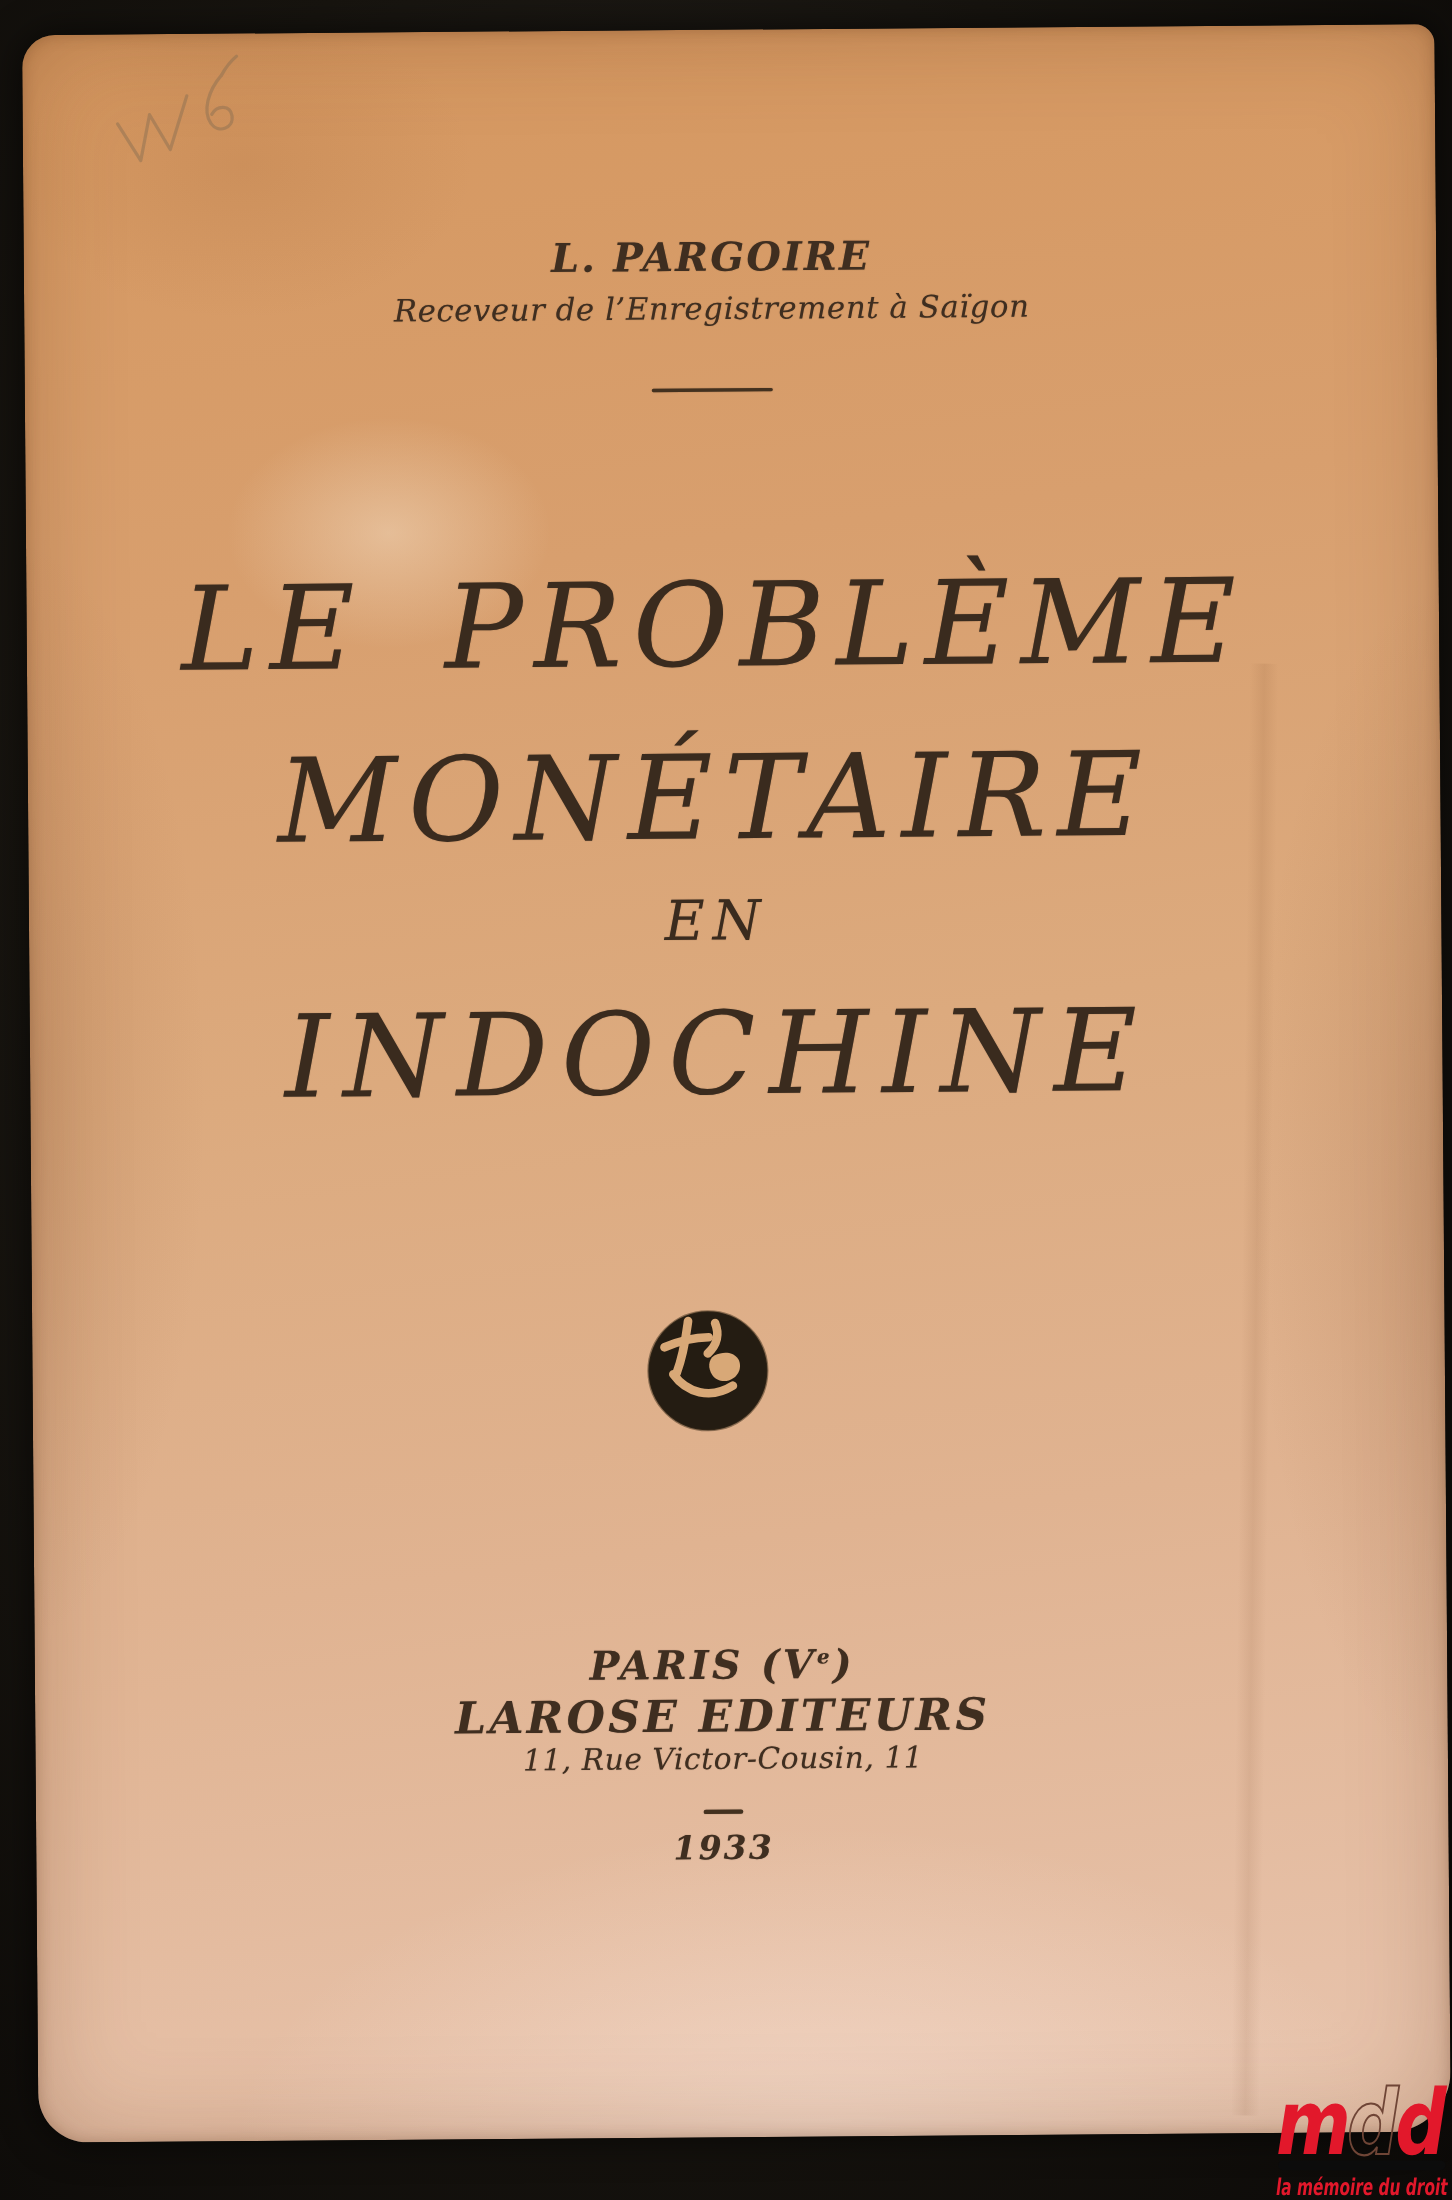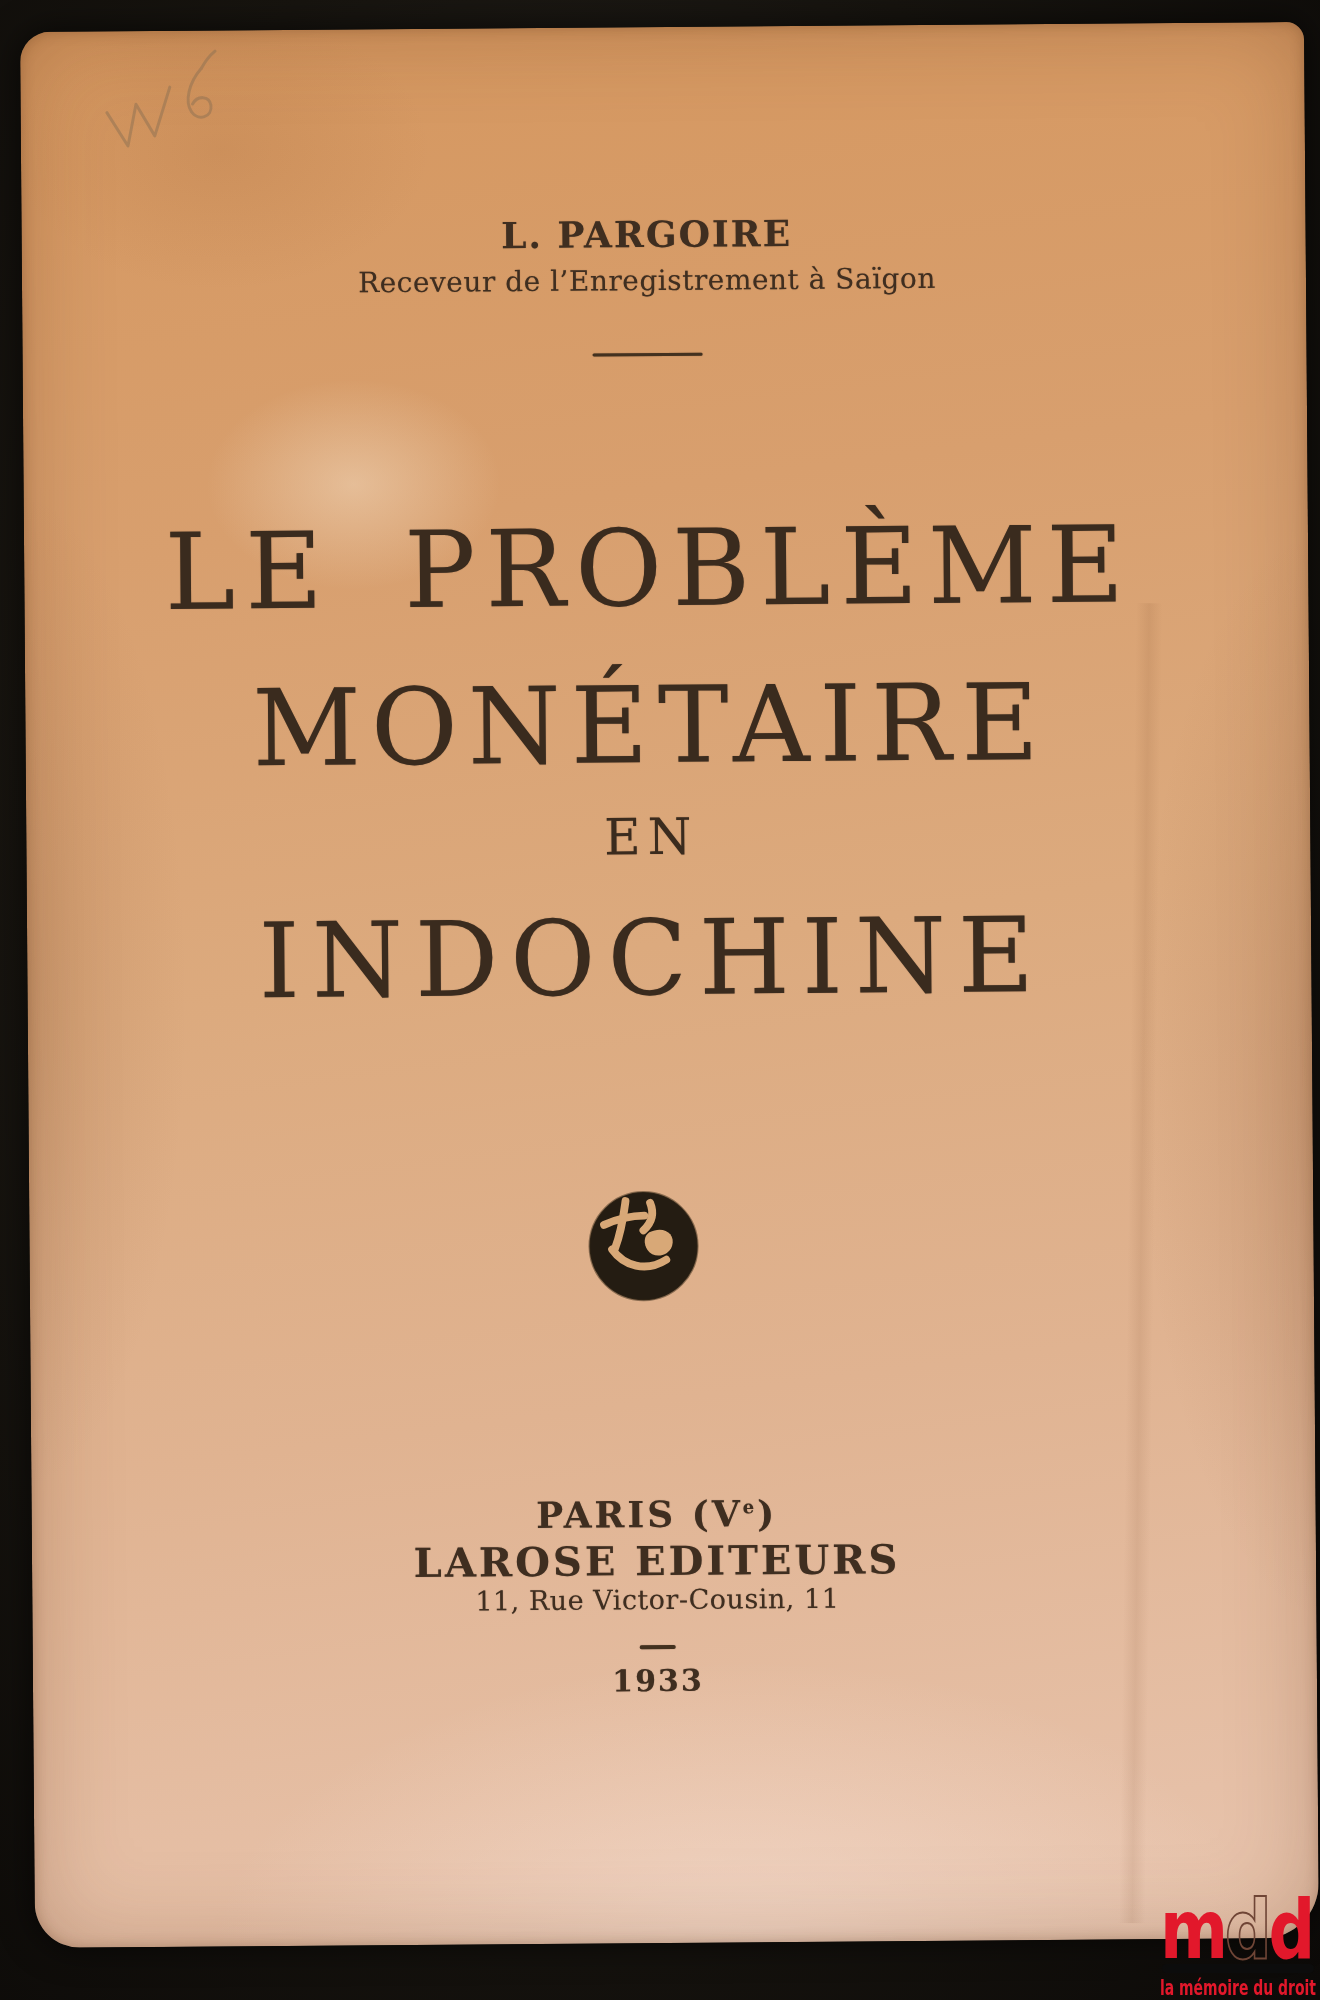--- a/index.html
+++ b/index.html
@@ -1,21 +1,21 @@
 <!DOCTYPE html>
 <html><head>
 <meta charset="utf-8">
 <style>
   html,body{margin:0;padding:0;}
   body{
     width:1320px;height:2000px;overflow:hidden;position:relative;
     background:radial-gradient(ellipse at 45% 40%, #282420 0%, #17140f 55%, #0c0a08 100%);
     font-family:"DejaVu Serif", serif;
   }
-  .photo{position:absolute;inset:0;}
+  .photo{position:absolute;inset:0;font-style:italic;}
   
   .cover{
     position:absolute;left:20px;top:32px;width:1284px;height:1916px;
     border-radius:30px 18px 55px 45px;
     transform:rotate(-0.45deg);transform-origin:left top;
     background:
       radial-gradient(ellipse 210px 150px at 330px 455px, rgba(246,227,203,0.45), rgba(246,227,203,0) 70%),
       radial-gradient(ellipse 300px 200px at 200px 120px, rgba(150,90,45,0.15), rgba(150,90,45,0) 70%),
       radial-gradient(ellipse 760px 430px at 55% 101%, rgba(252,234,224,0.5), rgba(252,234,224,0) 70%),
       radial-gradient(ellipse 260px 760px at 101% 55%, rgba(125,72,38,0.18), rgba(125,72,38,0) 72%),

